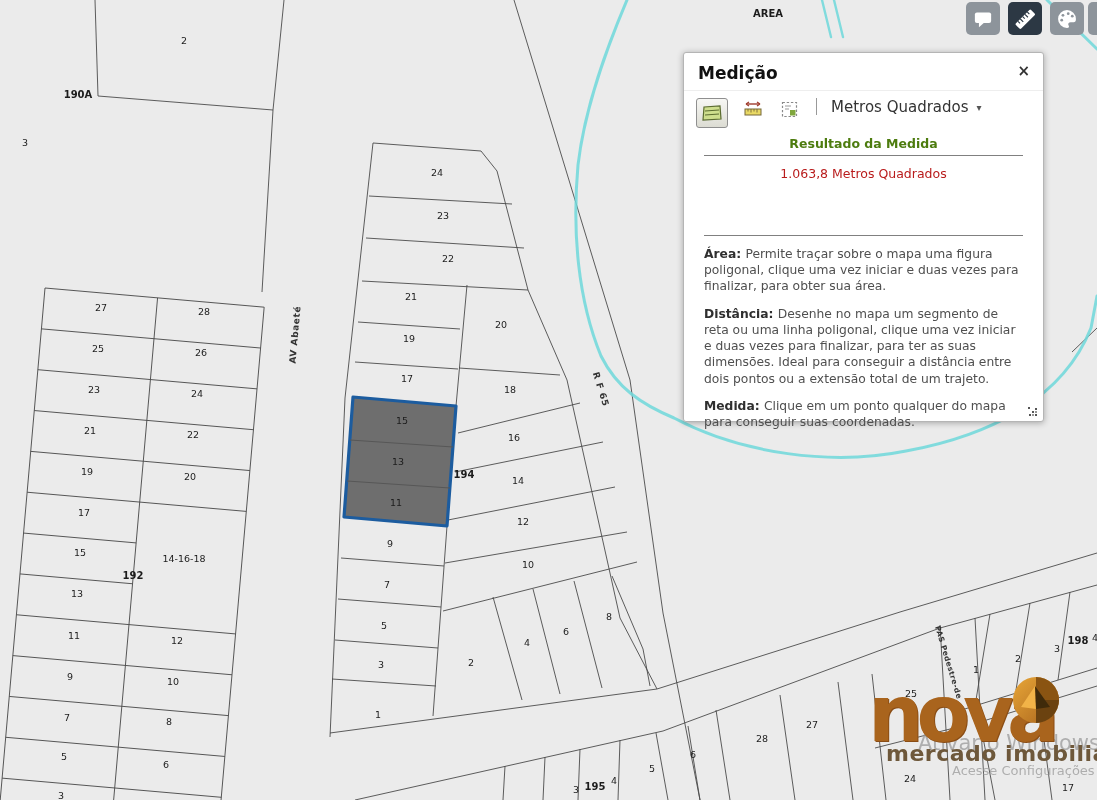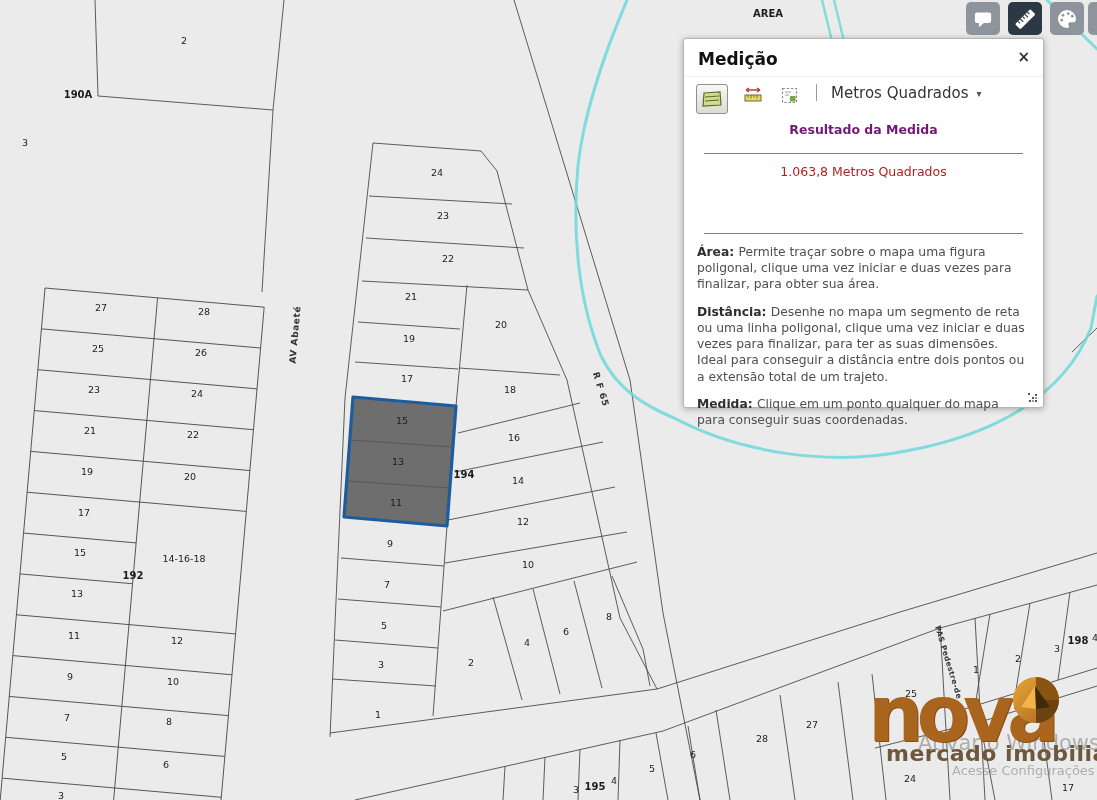--- a/index.html
+++ b/index.html
@@ -24,37 +24,37 @@
 
   
   .logo { position:absolute; left:852px; top:683px; width:248px; height:100px; pointer-events:none; }
   .brand { position:absolute; left:16px; top:-14px; font-size:78px; font-weight:bold; letter-spacing:-7px;
            color:var(--logo-orange,#a9641d); text-shadow:1px 1px 0 #8a4d15; }
   .brand-mark { position:absolute; left:160px; top:-7px; }
   .tagline { position:absolute; left:34px; top:58px; font-size:22px; font-weight:bold; letter-spacing:.5px;
              color:var(--logo-tagline,#6e583b); white-space:nowrap; }
 
   
-  .panel { position:absolute; left:683px; top:38px; width:361px; height:370px; background:#fff;
+  .panel { position:absolute; left:683px; top:52px; width:361px; height:370px; background:#fff;
            border:1px solid #b5b5b5; border-radius:3px; box-shadow:0 1px 6px rgba(0,0,0,.3); }
   .panel-header { position:relative; padding:10px 14px 7px; border-bottom:1px solid #eee; }
   .panel-title { font-size:17px; font-weight:bold; color:#111; }
   .panel-close { position:absolute; right:13px; top:9px; font-size:15px; font-weight:bold; color:#333; cursor:pointer; }
   .toolbar { display:flex; align-items:flex-start; gap:13px; padding:7px 12px 4px; }
   .tool-btn { width:32px; height:30px; border:1px solid #8f8f8f; border-radius:3px; cursor:pointer;
               background:linear-gradient(#f7f7f4,#dcdcd3); display:flex; align-items:center; justify-content:center; }
   .tool-plain { width:24px; height:24px; display:flex; align-items:center; justify-content:center; cursor:pointer; }
   .tb-sep { width:1px; height:17px; background:#999; margin:0 1px; }
   .unit { display:flex; align-items:center; gap:8px; font-size:15px; color:#333; cursor:pointer; }
   .caret { font-size:10px; color:#555; }
-  .result-head { margin:4px 20px 0; text-align:center; font-size:12.5px; font-weight:bold; color:#701a75;
-                 border-bottom:1.5px solid #808080; padding-bottom:16px; }
+  .result-head { margin:4px 20px 0; text-align:center; font-size:12.5px; font-weight:bold; color:#4d7c0f;
+                 border-bottom:1.5px solid #808080; padding-bottom:4px; }
   .result-value { margin:10px 20px; font-size:12.5px; color:#b91c1c;text-align:center; }
   .hr2 { margin:54px 20px 0; border:none; border-top:1.5px solid #808080; }
-  .help { margin:10px 13px 0; }
+  .help { margin:10px 20px 0; }
   .help p { font-size:12.3px; color:#4f4f4f; line-height:1.32; margin-bottom:11px; }
   .help b { color:#2f2f2f; }
   .resize { position:absolute; right:5px; bottom:4px; width:10px; height:10px; cursor:nwse-resize; }
   .resize::before { content:""; position:absolute; left:0; top:0; width:2px; height:2px; background:#555;
                     box-shadow:7px 1px 0 #555, 4px 4px 0 #555, 1px 7px 0 #555, 7px 4px 0 #999, 4px 7px 0 #999, 7px 7px 0 #555; }
 
   
   .topbtn { position:absolute; top:2px; width:34px; height:33px; border:none; border-radius:5px;
             background:var(--button,#8d949b); cursor:pointer; display:flex; align-items:center; justify-content:center; }
   .topbtn.selected { background:var(--selected-button,#2c3844); }

